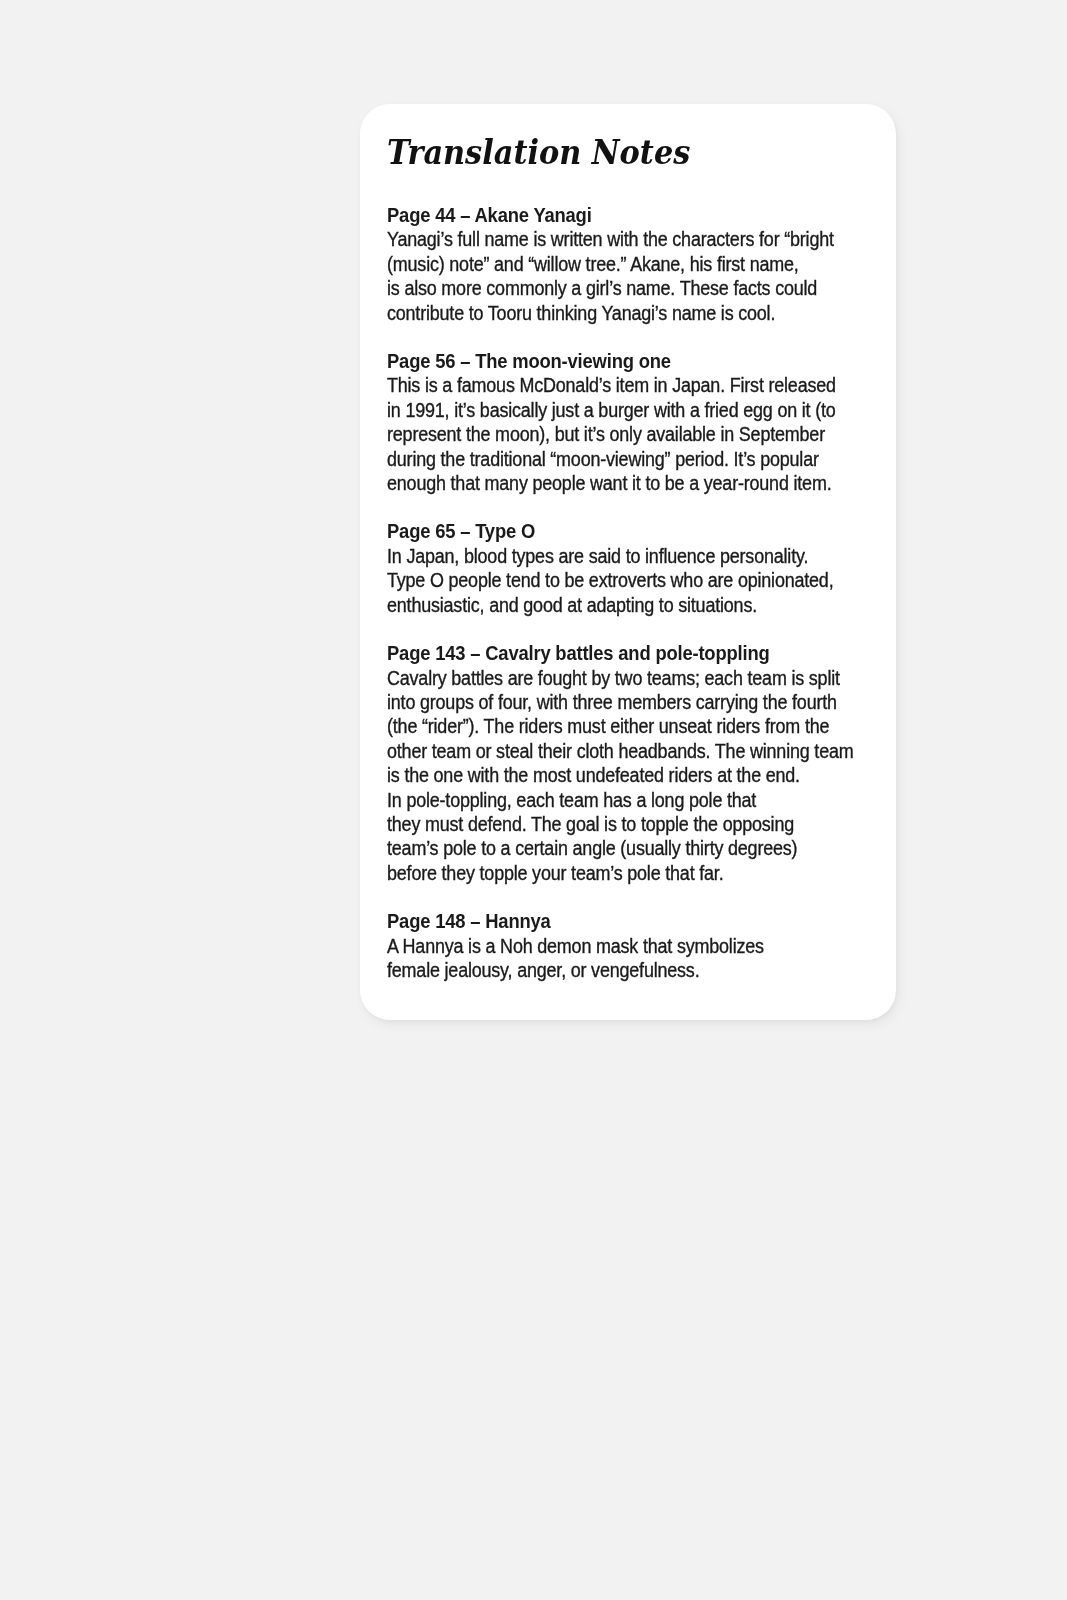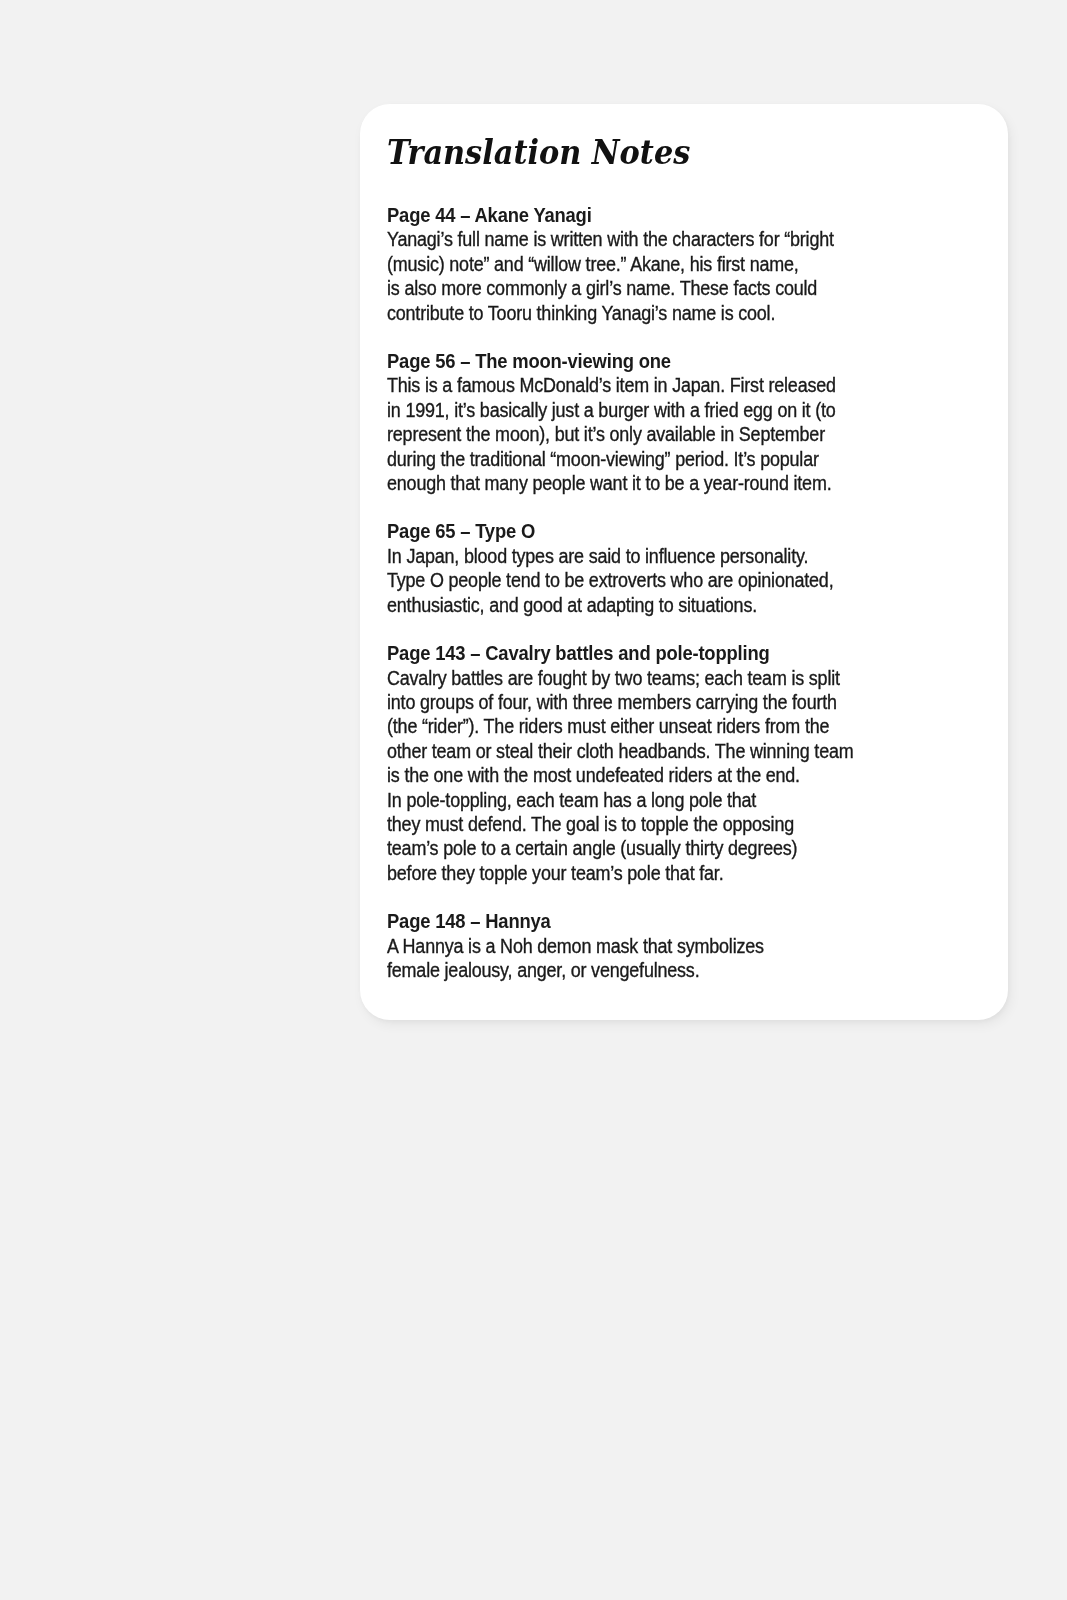--- a/index.html
+++ b/index.html
@@ -13,21 +13,21 @@
   }
   .page {
     position: relative;
     width: 1067px;
     height: 1600px;
   }
   .card {
     position: absolute;
     left: 360px;
     top: 104px;
-    width: 648px;
+    width: 536px;
     height: 916px;
     background: #ffffff;
     border-radius: 30px;
     box-shadow: 3px 5px 12px rgba(0,0,0,0.055), 1px 2px 4px rgba(0,0,0,0.03);
     box-sizing: border-box;
     padding: 32px 24px 0 27px;
   }
   .content-scale {
     transform: scaleX(0.92);
     transform-origin: left top;

